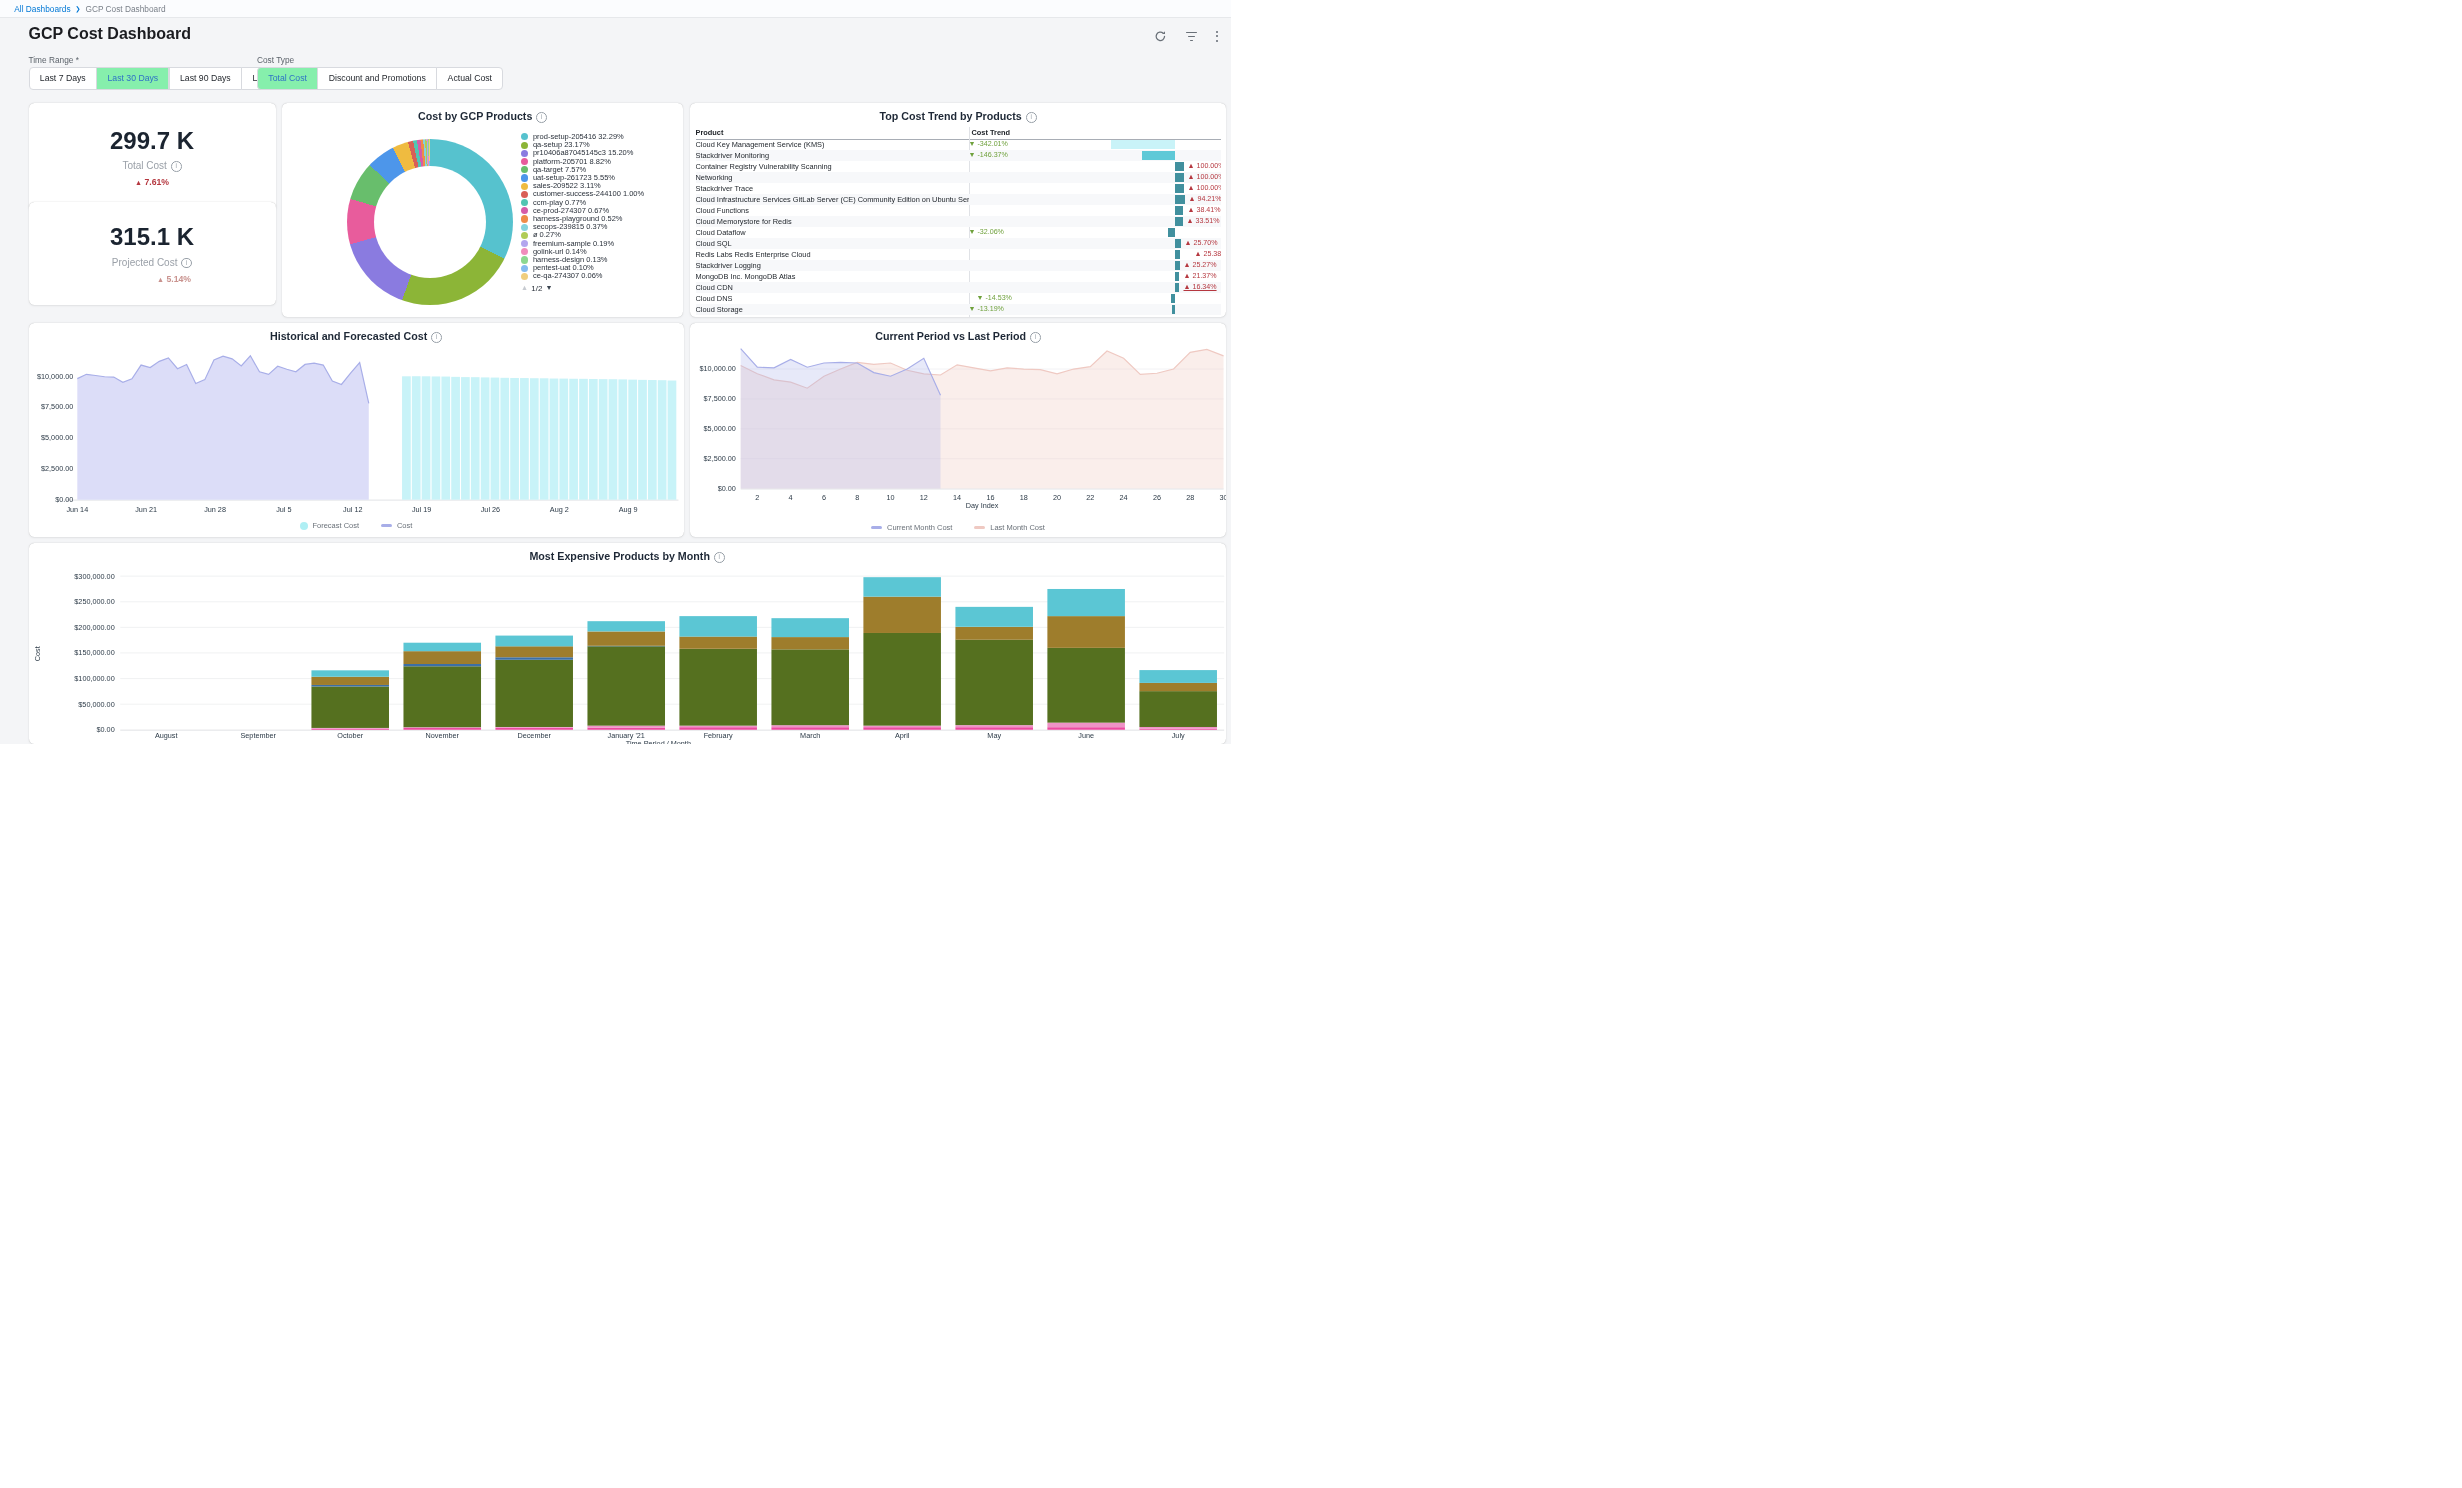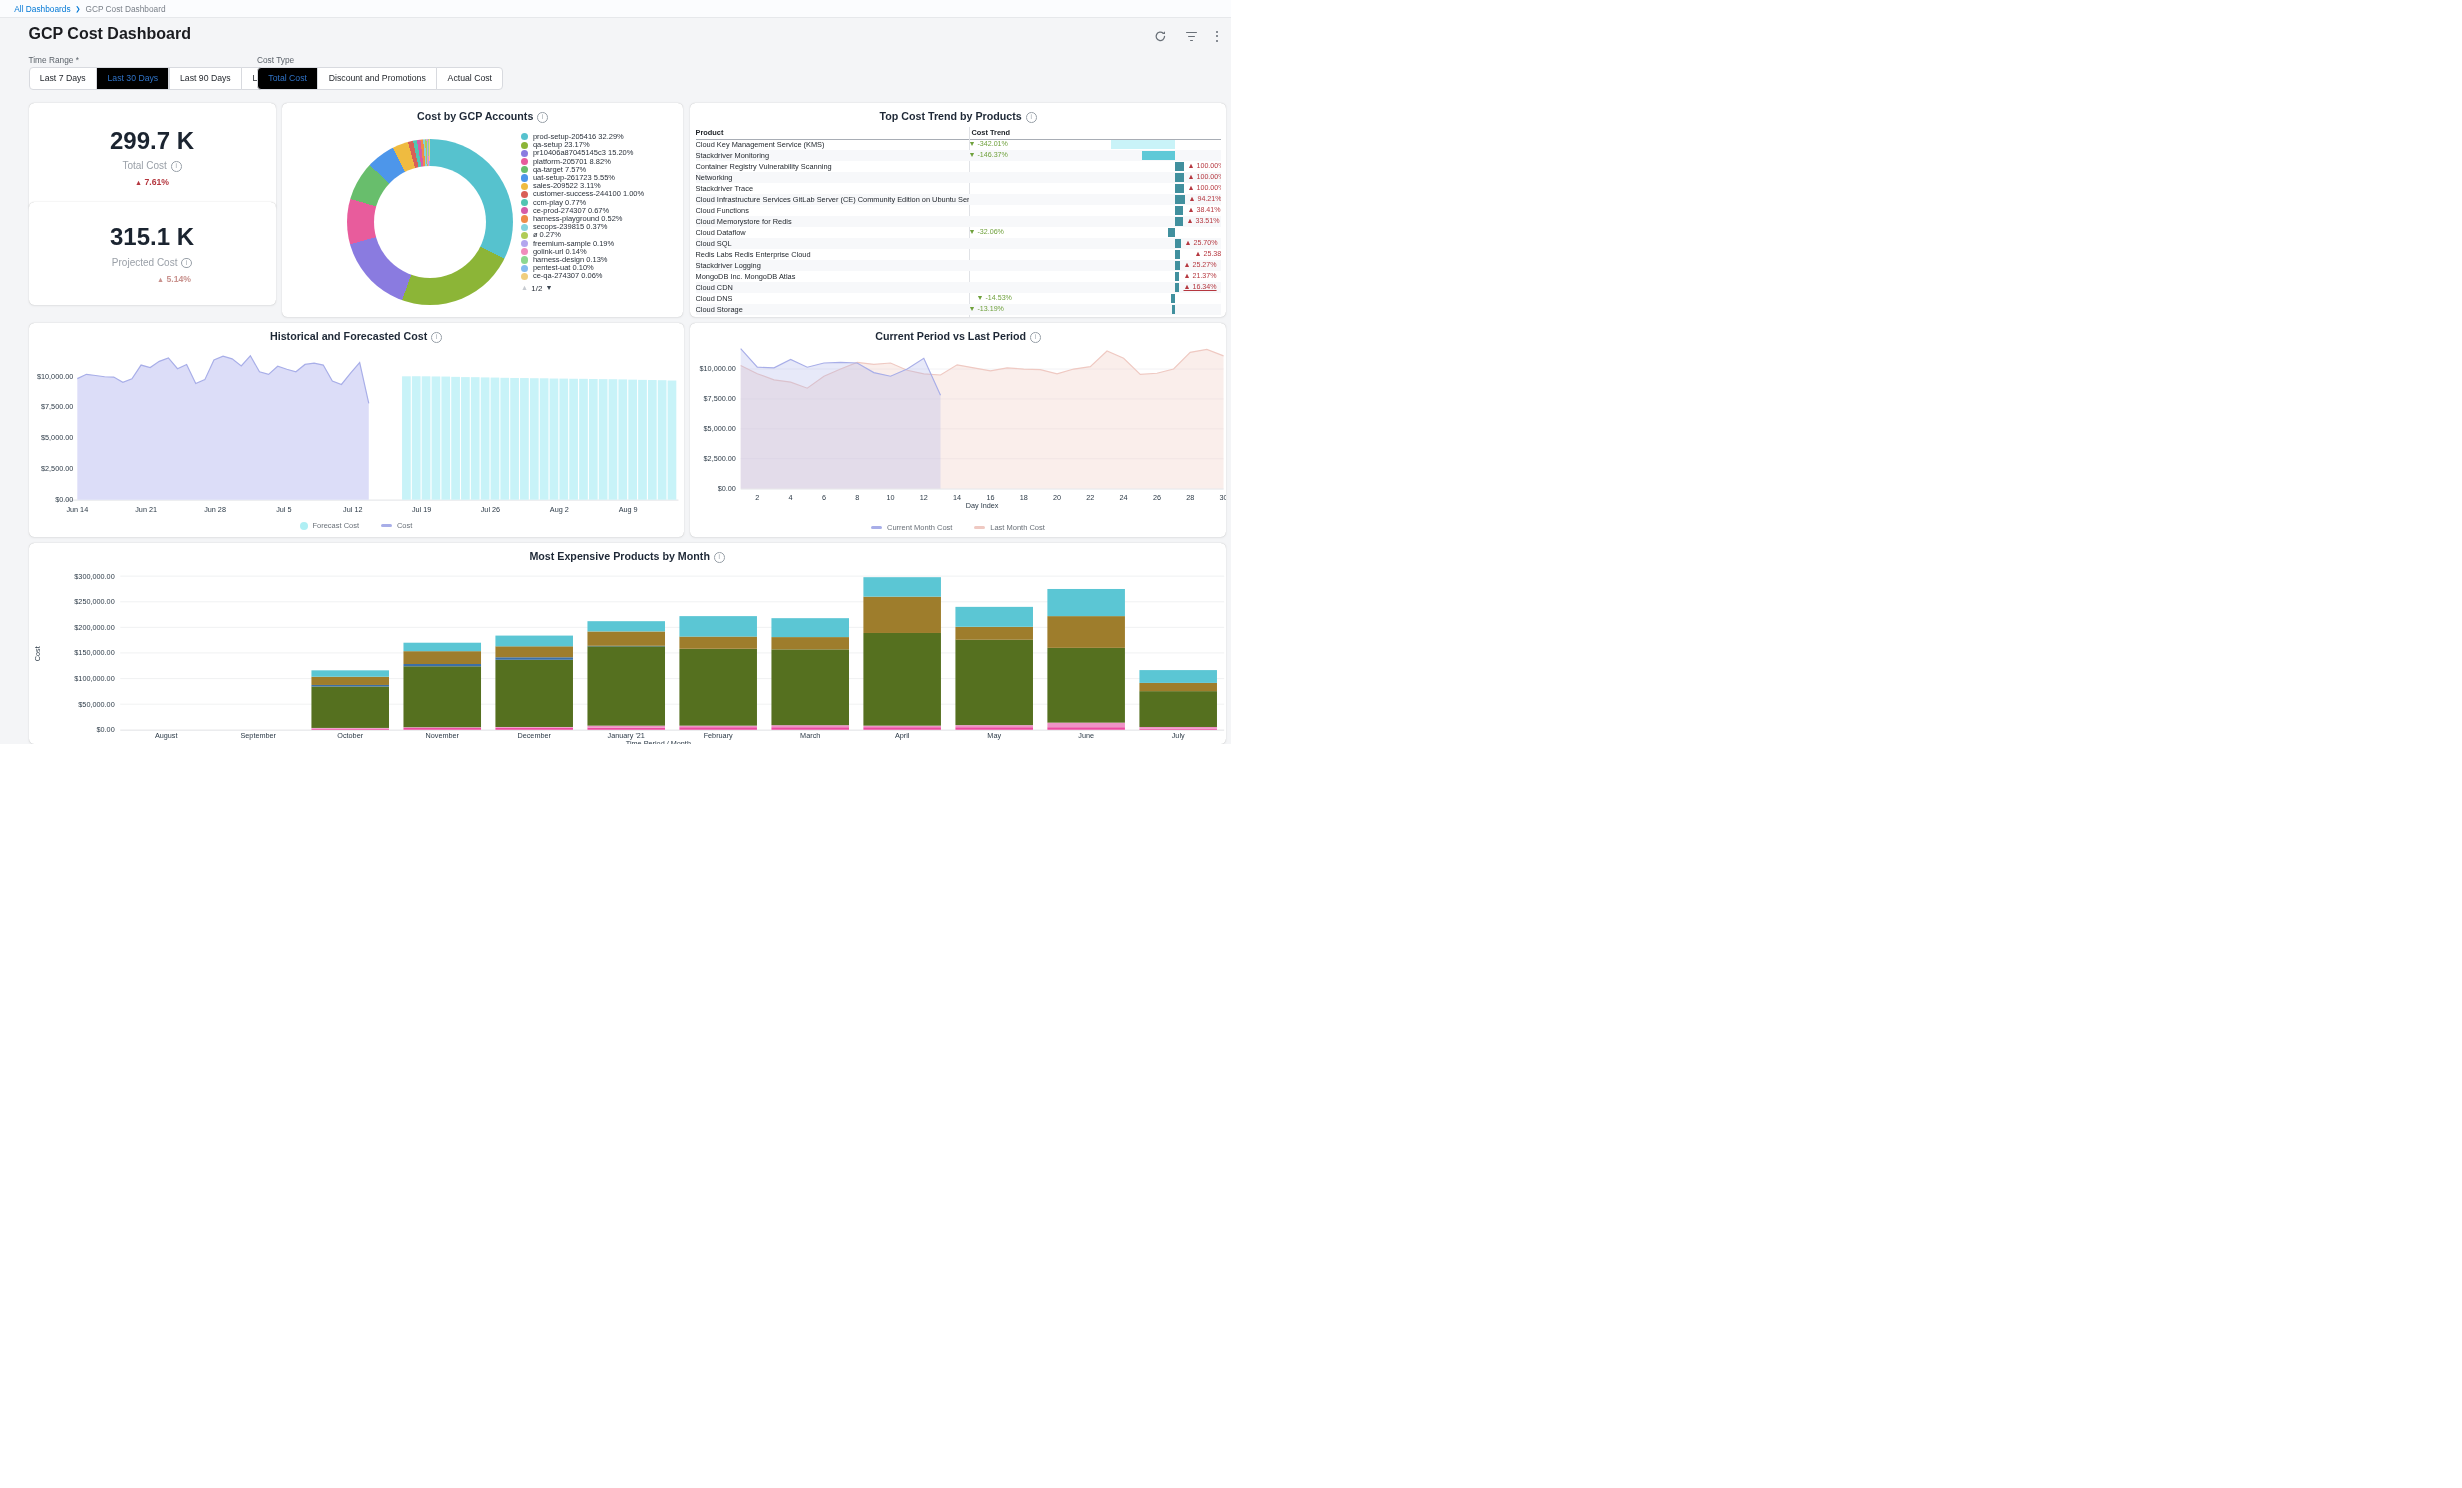--- a/index.html
+++ b/index.html
@@ -17,21 +17,21 @@
   .icon-btn{cursor:pointer;display:flex;flex-direction:column;justify-content:center;align-items:center;height:12.7px;}
   .flt-line{display:block;height:1.6px;border-radius:0.8px;background:#697078;margin:1.2px 0;}
   .kebab i{display:block;width:2.4px;height:2.4px;border-radius:50%;background:#697078;margin:1.2px 0;}
 
   
   .filter-label{position:absolute;top:55px;font-size:8.3px;color:#5C636B;}
   .seg{position:absolute;top:67px;display:inline-flex;}
   .seg-btn{height:21.4px;line-height:21.4px;padding:0 10.3px;background:#fff;border:0.8px solid #D8DADF;font-size:8.7px;color:#24282E;margin-left:-0.8px;cursor:pointer;white-space:nowrap;}
   .seg-btn:first-child{border-radius:4px 0 0 4px;margin-left:0;}
   .seg-btn:last-child{border-radius:0 4px 4px 0;}
-  .seg-btn.active{background:#000000;color:#2F72C6;}
+  .seg-btn.active{background:#86efac;color:#2F72C6;}
 
   
   .card{position:absolute;background:#fff;border-radius:5.5px;box-shadow:0 0 0.8px rgba(0,0,0,.25),0 0.8px 2.4px rgba(0,0,0,.07);}
   .card-title{position:absolute;top:7.1px;left:0;right:0;text-align:center;font-size:10.7px;font-weight:600;color:#1E2836;z-index:3;}
   .info-i{display:inline-block;width:8.7px;height:8.7px;border:0.8px solid #98A0A8;border-radius:50%;color:#98A0A8;font-size:6.3px;line-height:8.7px;text-align:center;vertical-align:0.8px;margin-left:4px;font-weight:400;}
   .info-i::before{content:"i";}
 
   
   .kpi{display:flex;flex-direction:column;align-items:center;justify-content:center;gap:5.5px;}
   .kpi-value{font-size:24px;font-weight:700;color:#1B2430;}
@@ -127,21 +127,21 @@
     <div class="kpi-trend t1"><span class="tri">▲</span> <span>7.61%</span></div>
   </div>
 
   <div class="card kpi" style="left:28.5px;top:202px;width:247px;height:103px">
     <div class="kpi-value">315.1 K</div>
     <div class="kpi-label"><span>Projected Cost</span><span class="info-i"></span></div>
     <div class="kpi-trend t2"><span class="tri">▲</span> <span>5.14%</span></div>
   </div>
 
   <div class="card" style="left:282px;top:103px;width:401px;height:214px">
-    <div class="card-title"><span>Cost by GCP Accounts</span><span class="info-i"></span></div>
+    <div class="card-title"><span>Cost by GCP Products</span><span class="info-i"></span></div>
     <div class="donut-ring" id="donut-ring" style="background: conic-gradient(rgb(86, 194, 206) 0deg, rgb(86, 194, 206) 116.24deg, rgb(140, 181, 55) 116.24deg, rgb(140, 181, 55) 199.66deg, rgb(138, 123, 224) 199.66deg, rgb(138, 123, 224) 254.38deg, rgb(232, 92, 156) 254.38deg, rgb(232, 92, 156) 286.13deg, rgb(104, 190, 108) 286.13deg, rgb(104, 190, 108) 313.38deg, rgb(77, 150, 234) 313.38deg, rgb(77, 150, 234) 333.36deg, rgb(239, 187, 64) 333.36deg, rgb(239, 187, 64) 344.56deg, rgb(217, 95, 87) 344.56deg, rgb(217, 95, 87) 348.16deg, rgb(82, 197, 178) 348.16deg, rgb(82, 197, 178) 350.93deg, rgb(214, 92, 168) 350.93deg, rgb(214, 92, 168) 353.34deg, rgb(239, 140, 72) 353.34deg, rgb(239, 140, 72) 355.21deg, rgb(133, 211, 220) 355.21deg, rgb(133, 211, 220) 356.54deg, rgb(176, 204, 86) 356.54deg, rgb(176, 204, 86) 357.52deg, rgb(179, 166, 238) 357.52deg, rgb(179, 166, 238) 358.2deg, rgb(240, 140, 188) 358.2deg, rgb(240, 140, 188) 358.7deg, rgb(139, 215, 144) 358.7deg, rgb(139, 215, 144) 359.17deg, rgb(132, 187, 240) 359.17deg, rgb(132, 187, 240) 359.53deg, rgb(240, 206, 126) 359.53deg, rgb(240, 206, 126) 359.75deg, rgb(240, 206, 126) 359.75deg, rgb(240, 206, 126) 360deg);"></div>
     <div class="dn-legend" id="donut-legend">
         <div class="dn-item">
           <span class="dn-dot" style="background: rgb(86, 194, 206);"></span>
           <span class="dn-text">prod-setup-205416 32.29%</span>
         </div>
         <div class="dn-item">
           <span class="dn-dot" style="background: rgb(140, 181, 55);"></span>
           <span class="dn-text">qa-setup 23.17%</span>
         </div>

